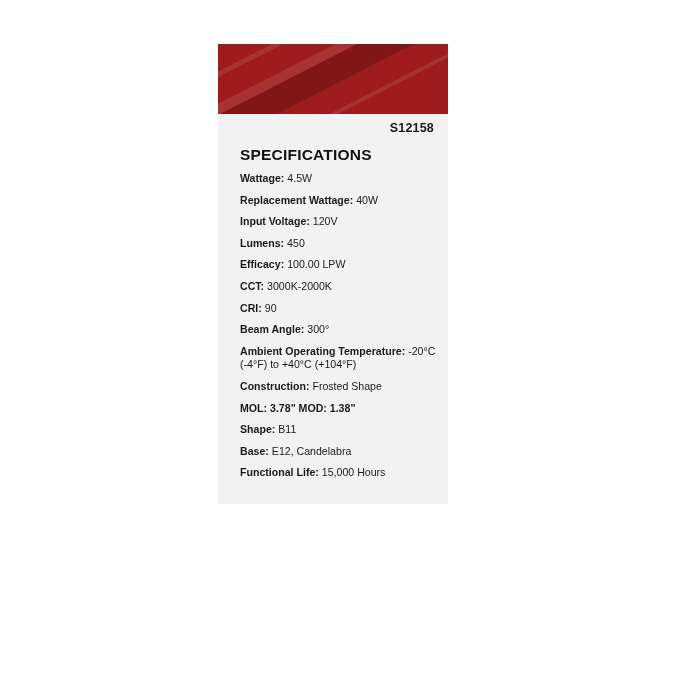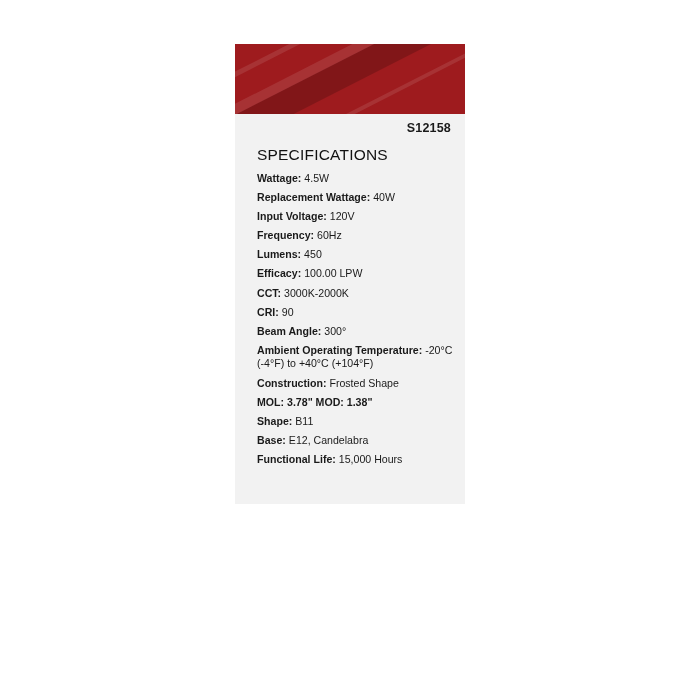--- a/index.html
+++ b/index.html
@@ -14,21 +14,21 @@
     position: relative;
     width: 700px;
     height: 700px;
     background: #ffffff;
     overflow: hidden;
   }
 
   
   .panel {
     position: absolute;
-    left: 235px;
+    left: 218px;
     top: 44px;
     width: 230px;
     height: 460px;
     background: #f2f2f2;
     overflow: hidden;
   }
 
   
   .top-band {
     position: absolute;
@@ -67,29 +67,30 @@
   
   .specs {
     position: absolute;
     left: 22px;
     top: 102px;
     width: 196px;
   }
   .specs h2 {
     margin: 0 0 8px 0;
     font-size: 15.5px;
-    font-weight: normal;
+    font-weight: bold;
     color: #111111;
     letter-spacing: 0.2px;
   }
   .spec-row {
     font-size: 10.6px;
     line-height: 13.6px;
     color: #1a1a1a;
     margin-bottom: 5.5px;
+    margin-top: 8px;
   }
   .spec-row .k {
     font-weight: bold;
   }
   .spec-row .v {
     font-weight: normal;
   }
 
   
   .orange-band {
@@ -238,24 +239,20 @@
       </div>
       <div class="spec-row">
         <span class="k">Replacement Wattage:</span>
         <span class="v">40W</span>
       </div>
       <div class="spec-row">
         <span class="k">Input Voltage:</span>
         <span class="v">120V</span>
       </div>
       <div class="spec-row">
-        <span class="k">Frequency:</span>
-        <span class="v">60Hz</span>
-      </div>
-      <div class="spec-row">
         <span class="k">Lumens:</span>
         <span class="v">450</span>
       </div>
       <div class="spec-row">
         <span class="k">Efficacy:</span>
         <span class="v">100.00 LPW</span>
       </div>
       <div class="spec-row">
         <span class="k">CCT:</span>
         <span class="v">3000K-2000K</span>

